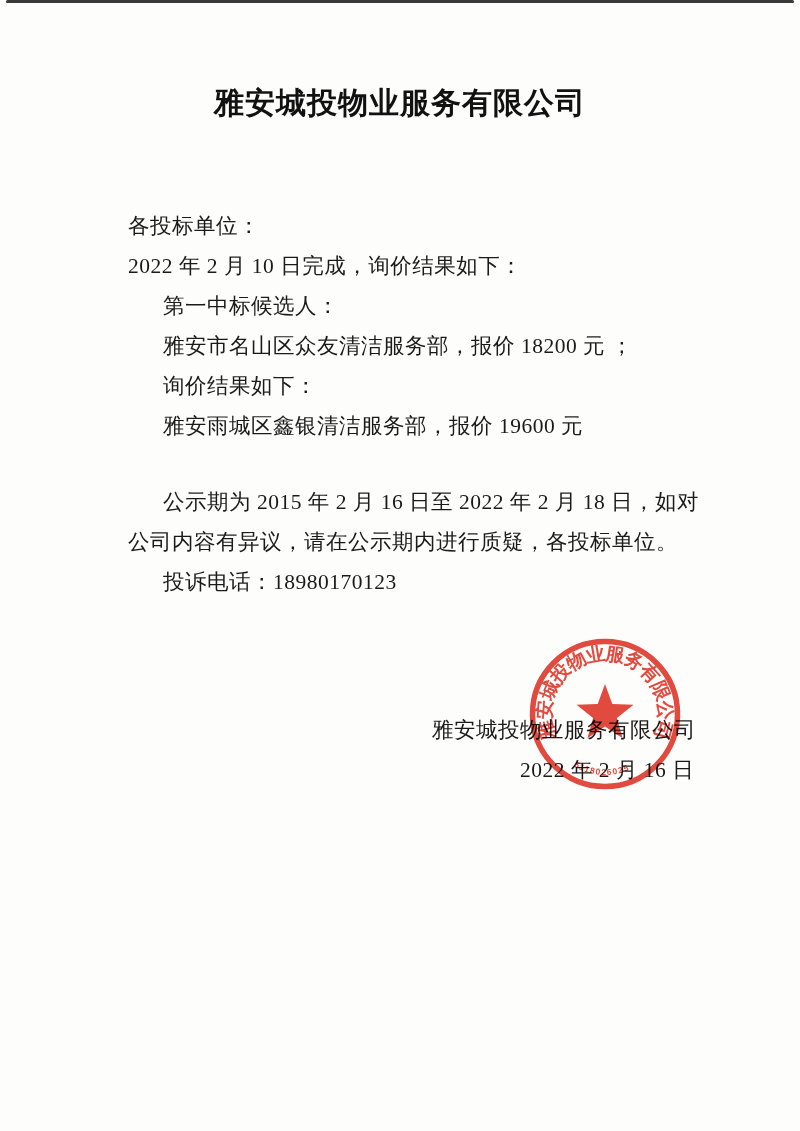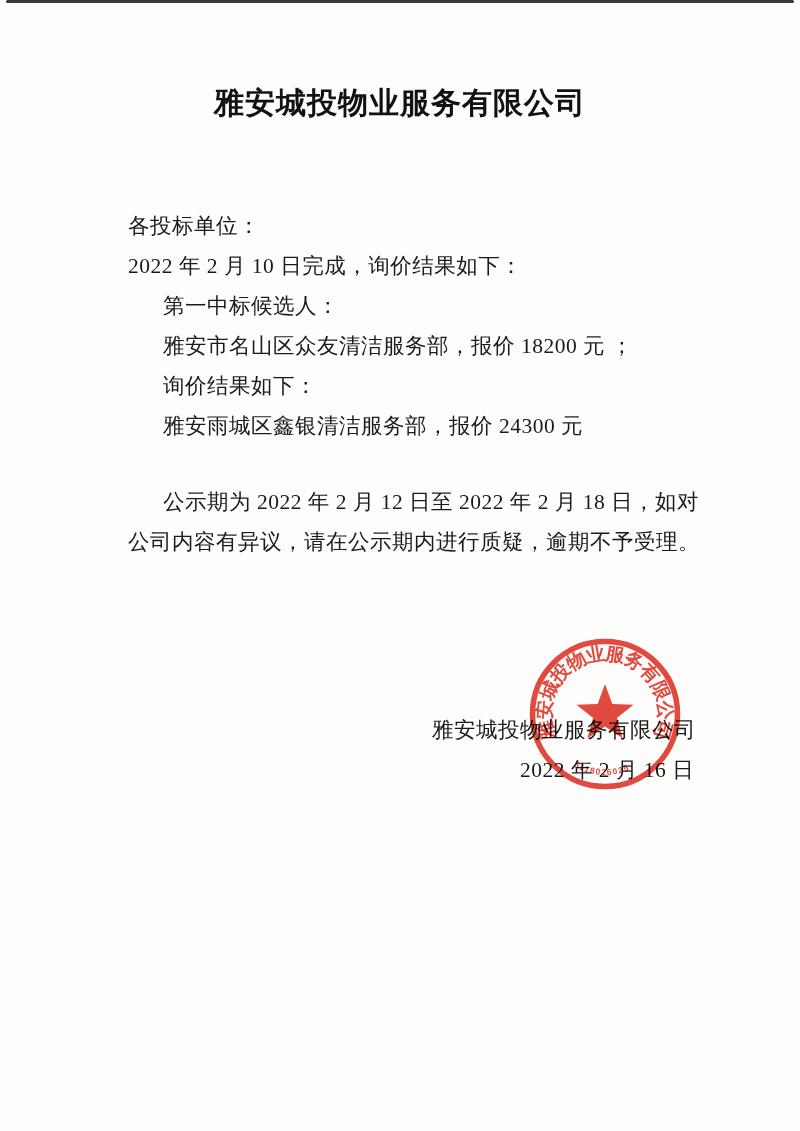--- a/index.html
+++ b/index.html
@@ -66,23 +66,24 @@
   <div class="doc-title">
     <div>雅安城投物业服务有限公司</div>
   </div>
 
   <div class="doc-body">
     <div class="line ind-0">各投标单位：</div>
     <div class="line ind-0">2022 年 2 月 10 日完成，询价结果如下：</div>
     <div class="line ind-2">第一中标候选人：</div>
     <div class="line ind-2">雅安市名山区众友清洁服务部，报价 18200 元 ；</div>
     <div class="line ind-2">询价结果如下：</div>
-    <div class="line ind-2">雅安雨城区鑫银清洁服务部，报价 24300 元</div>
-    <div class="line ind-2 gap-before">公示期为 2022 年 2 月 12 日至 2022 年 2 月 18 日，如对</div>
-    <div class="line ind-0">公司内容有异议，请在公示期内进行质疑，逾期不予受理。</div>
+    <div class="line ind-2">雅安雨城区鑫银清洁服务部，报价 19600 元</div>
+    <div class="line ind-2 gap-before">公示期为 2015 年 2 月 16 日至 2022 年 2 月 18 日，如对</div>
+    <div class="line ind-0">公司内容有异议，请在公示期内进行质疑，各投标单位。</div>
+    <div class="line ind-2">投诉电话：18980170123</div>
   </div>
 
   <div class="signature-company">雅安城投物业服务有限公司</div>
   <div class="signature-date">2022 年 2 月 16 日</div>
 
   <div class="seal">
     <svg width="152" height="152" viewBox="0 0 152 152">
       <defs>
         <path id="sealArc" d="M 27.1 98.8 A 54 54 0 1 1 124.9 98.8" fill="none"></path>
         <path id="sealCode" d="M 29.3 115.2 A 61 61 0 0 0 122.7 115.2" fill="none"></path>

